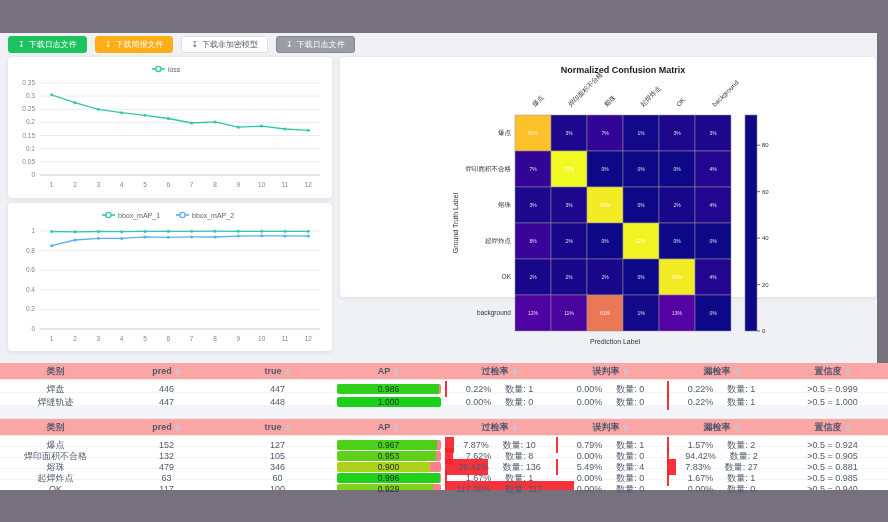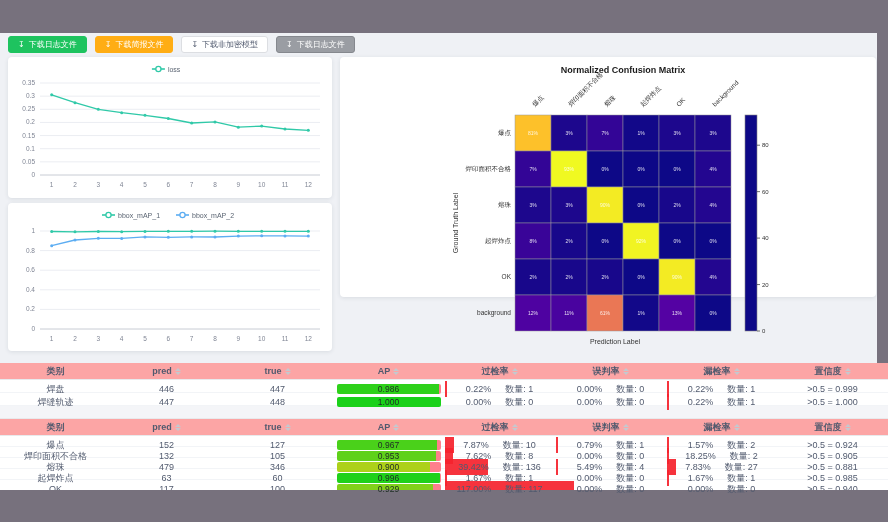--- a/index.html
+++ b/index.html
@@ -610,21 +610,21 @@
             <span>7.62%</span>
             <span>数量: 8</span>
           </div>
           <div class="cell mcell">
             <div class="rbar" style="width: 0px;"></div>
             <span>0.00%</span>
             <span>数量: 0</span>
           </div>
           <div class="cell mcell">
             <div class="rbar" style="width: 2.09px;"></div>
-            <span>18.25%</span>
+            <span>94.42%</span>
             <span>数量: 2</span>
           </div>
           <div class="cell">
             <span>&gt;0.5 = 0.905</span>
           </div>
         </div>
         <div class="grid8 t-row r11">
           <div class="cell">
             <span>熔珠</span>
           </div>

